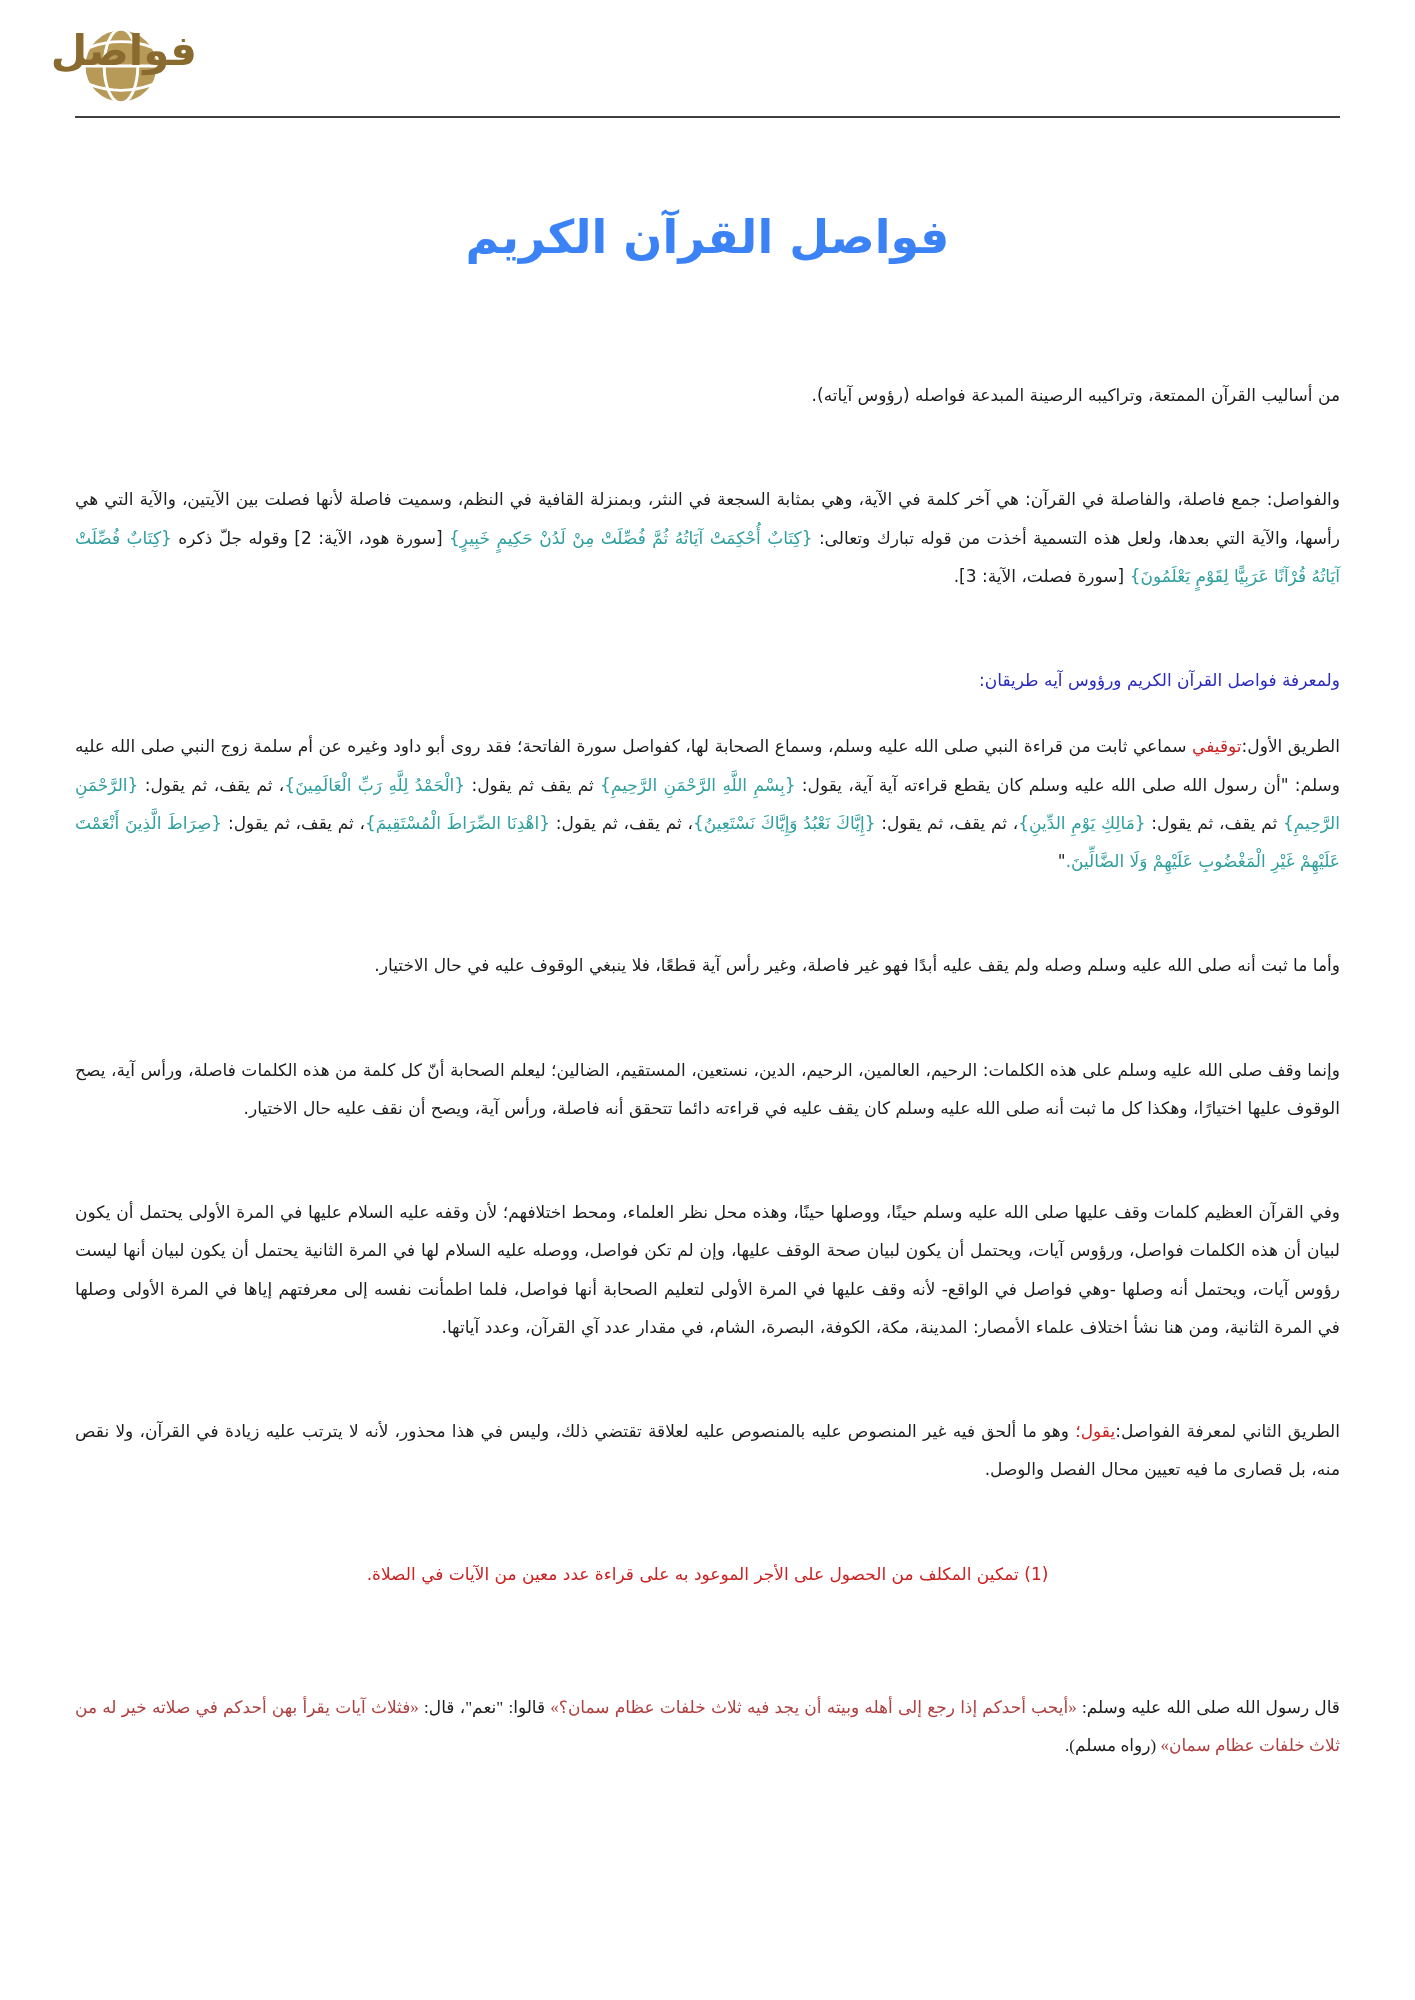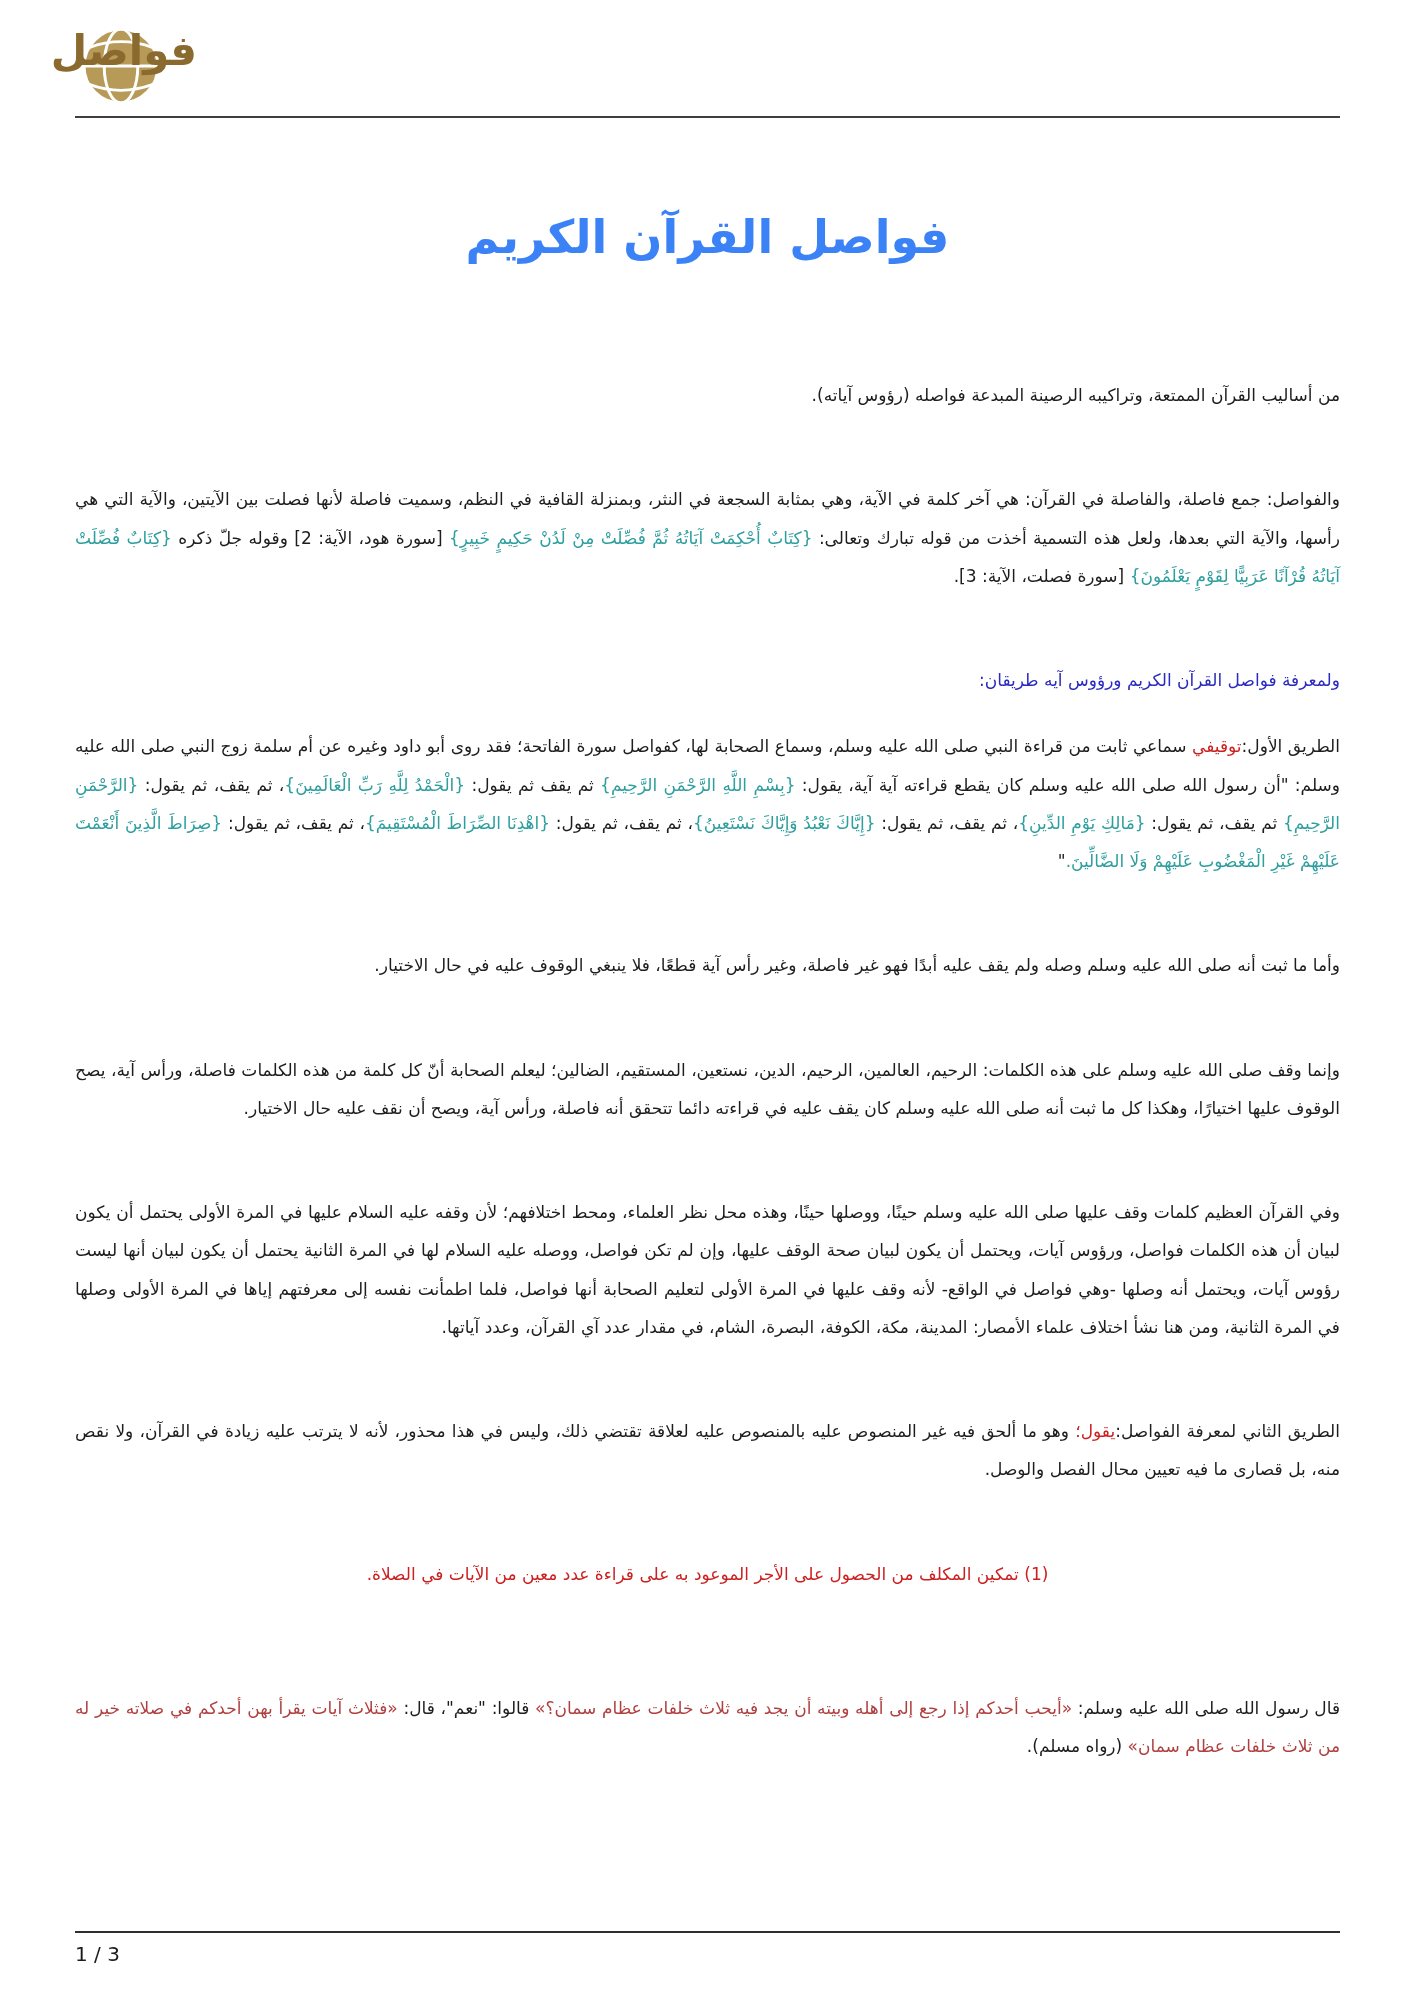--- a/index.html
+++ b/index.html
@@ -42,21 +42,21 @@
   .block {
     font-size:17px; line-height:2.25; color:#1d1d1d;
     text-align:justify; margin-bottom:66px;
   }
   .block.intro { text-align:right; }
   .block.heading {
     color:var(--heading-blue, #2b2bbd); text-align:right;
     margin:45px 0 28px 0;
   }
   .block.benefit { color:var(--accent-red, #cc2020); text-align:center; margin-bottom:96px; }
-  .block.hadith { margin-bottom:0; }
+  .block.hadith { margin-bottom:0;font-family:Liberation Serif, serif; }
   .seg-normal { color:#1d1d1d; }
   .seg-quran  { color:var(--quran-green, #2e9e9e); }
   .seg-red    { color:var(--accent-red, #cc2020); }
   .seg-hadith { color:var(--hadith-red, #b04040); }
 
   
   .footer { position:absolute; left:75px; right:75px; bottom:34px; direction:ltr; }
   .footer-rule { border:none; border-top:2px solid #2e2e2e; }
   .page-number { margin-top:9px; font-size:20px; color:#1c1c1c; }
 </style>
@@ -92,18 +92,14 @@
       <p class="block heading"><span class="seg-normal" style="color: inherit;">ولمعرفة فواصل القرآن الكريم ورؤوس آيه طريقان:</span></p>
       <p class="block para"><span class="seg-normal">الطريق الأول:</span><span class="seg-red">توقيفي</span><span class="seg-normal"> سماعي ثابت من قراءة النبي صلى الله عليه وسلم، وسماع الصحابة لها، كفواصل سورة الفاتحة؛ فقد روى أبو داود وغيره عن أم سلمة زوج النبي صلى الله عليه وسلم: "أن رسول الله صلى الله عليه وسلم كان يقطع قراءته آية آية، يقول: </span><span class="seg-quran">{بِسْمِ اللَّهِ الرَّحْمَنِ الرَّحِيمِ}</span><span class="seg-normal"> ثم يقف ثم يقول: </span><span class="seg-quran">{الْحَمْدُ لِلَّهِ رَبِّ الْعَالَمِينَ}</span><span class="seg-normal">، ثم يقف، ثم يقول: </span><span class="seg-quran">{الرَّحْمَنِ الرَّحِيمِ}</span><span class="seg-normal"> ثم يقف، ثم يقول: </span><span class="seg-quran">{مَالِكِ يَوْمِ الدِّينِ}</span><span class="seg-normal">، ثم يقف، ثم يقول: </span><span class="seg-quran">{إِيَّاكَ نَعْبُدُ وَإِيَّاكَ نَسْتَعِينُ}</span><span class="seg-normal">، ثم يقف، ثم يقول: </span><span class="seg-quran">{اهْدِنَا الصِّرَاطَ الْمُسْتَقِيمَ}</span><span class="seg-normal">، ثم يقف، ثم يقول: </span><span class="seg-quran">{صِرَاطَ الَّذِينَ أَنْعَمْتَ عَلَيْهِمْ غَيْرِ الْمَغْضُوبِ عَلَيْهِمْ وَلَا الضَّالِّينَ.</span><span class="seg-normal">"</span></p>
       <p class="block para"><span class="seg-normal">وأما ما ثبت أنه صلى الله عليه وسلم وصله ولم يقف عليه أبدًا فهو غير فاصلة، وغير رأس آية قطعًا، فلا ينبغي الوقوف عليه في حال الاختيار.</span></p>
       <p class="block para"><span class="seg-normal">وإنما وقف صلى الله عليه وسلم على هذه الكلمات: الرحيم، العالمين، الرحيم، الدين، نستعين، المستقيم، الضالين؛ ليعلم الصحابة أنّ كل كلمة من هذه الكلمات فاصلة، ورأس آية، يصح الوقوف عليها اختيارًا، وهكذا كل ما ثبت أنه صلى الله عليه وسلم كان يقف عليه في قراءته دائما تتحقق أنه فاصلة، ورأس آية، ويصح أن نقف عليه حال الاختيار.</span></p>
       <p class="block para"><span class="seg-normal">وفي القرآن العظيم كلمات وقف عليها صلى الله عليه وسلم حينًا، ووصلها حينًا، وهذه محل نظر العلماء، ومحط اختلافهم؛ لأن وقفه عليه السلام عليها في المرة الأولى يحتمل أن يكون لبيان أن هذه الكلمات فواصل، ورؤوس آيات، ويحتمل أن يكون لبيان صحة الوقف عليها، وإن لم تكن فواصل، ووصله عليه السلام لها في المرة الثانية يحتمل أن يكون لبيان أنها ليست رؤوس آيات، ويحتمل أنه وصلها -وهي فواصل في الواقع- لأنه وقف عليها في المرة الأولى لتعليم الصحابة أنها فواصل، فلما اطمأنت نفسه إلى معرفتهم إياها في المرة الأولى وصلها في المرة الثانية، ومن هنا نشأ اختلاف علماء الأمصار: المدينة، مكة، الكوفة، البصرة، الشام، في مقدار عدد آي القرآن، وعدد آياتها.</span></p>
       <p class="block para"><span class="seg-normal">الطريق الثاني لمعرفة الفواصل:</span><span class="seg-red">يقول؛</span><span class="seg-normal"> وهو ما ألحق فيه غير المنصوص عليه بالمنصوص عليه لعلاقة تقتضي ذلك، وليس في هذا محذور، لأنه لا يترتب عليه زيادة في القرآن، ولا نقص منه، بل قصارى ما فيه تعيين محال الفصل والوصل.</span></p>
       <p class="block benefit"><span class="seg-red">(1) تمكين المكلف من الحصول على الأجر الموعود به على قراءة عدد معين من الآيات في الصلاة.</span></p>
       <p class="block hadith"><span class="seg-normal">قال رسول الله صلى الله عليه وسلم: </span><span class="seg-hadith">«أيحب أحدكم إذا رجع إلى أهله وبيته أن يجد فيه ثلاث خلفات عظام سمان؟»</span><span class="seg-normal"> قالوا: "نعم"، قال: </span><span class="seg-hadith">«فثلاث آيات يقرأ بهن أحدكم في صلاته خير له من ثلاث خلفات عظام سمان»</span><span class="seg-normal"> (رواه مسلم).</span></p>
     </main>
 
-  <footer class="footer">
-    <hr class="footer-rule">
-    <div class="page-number">1 / 3</div>
-  </footer>
 
 </div>
 
 </body></html>

